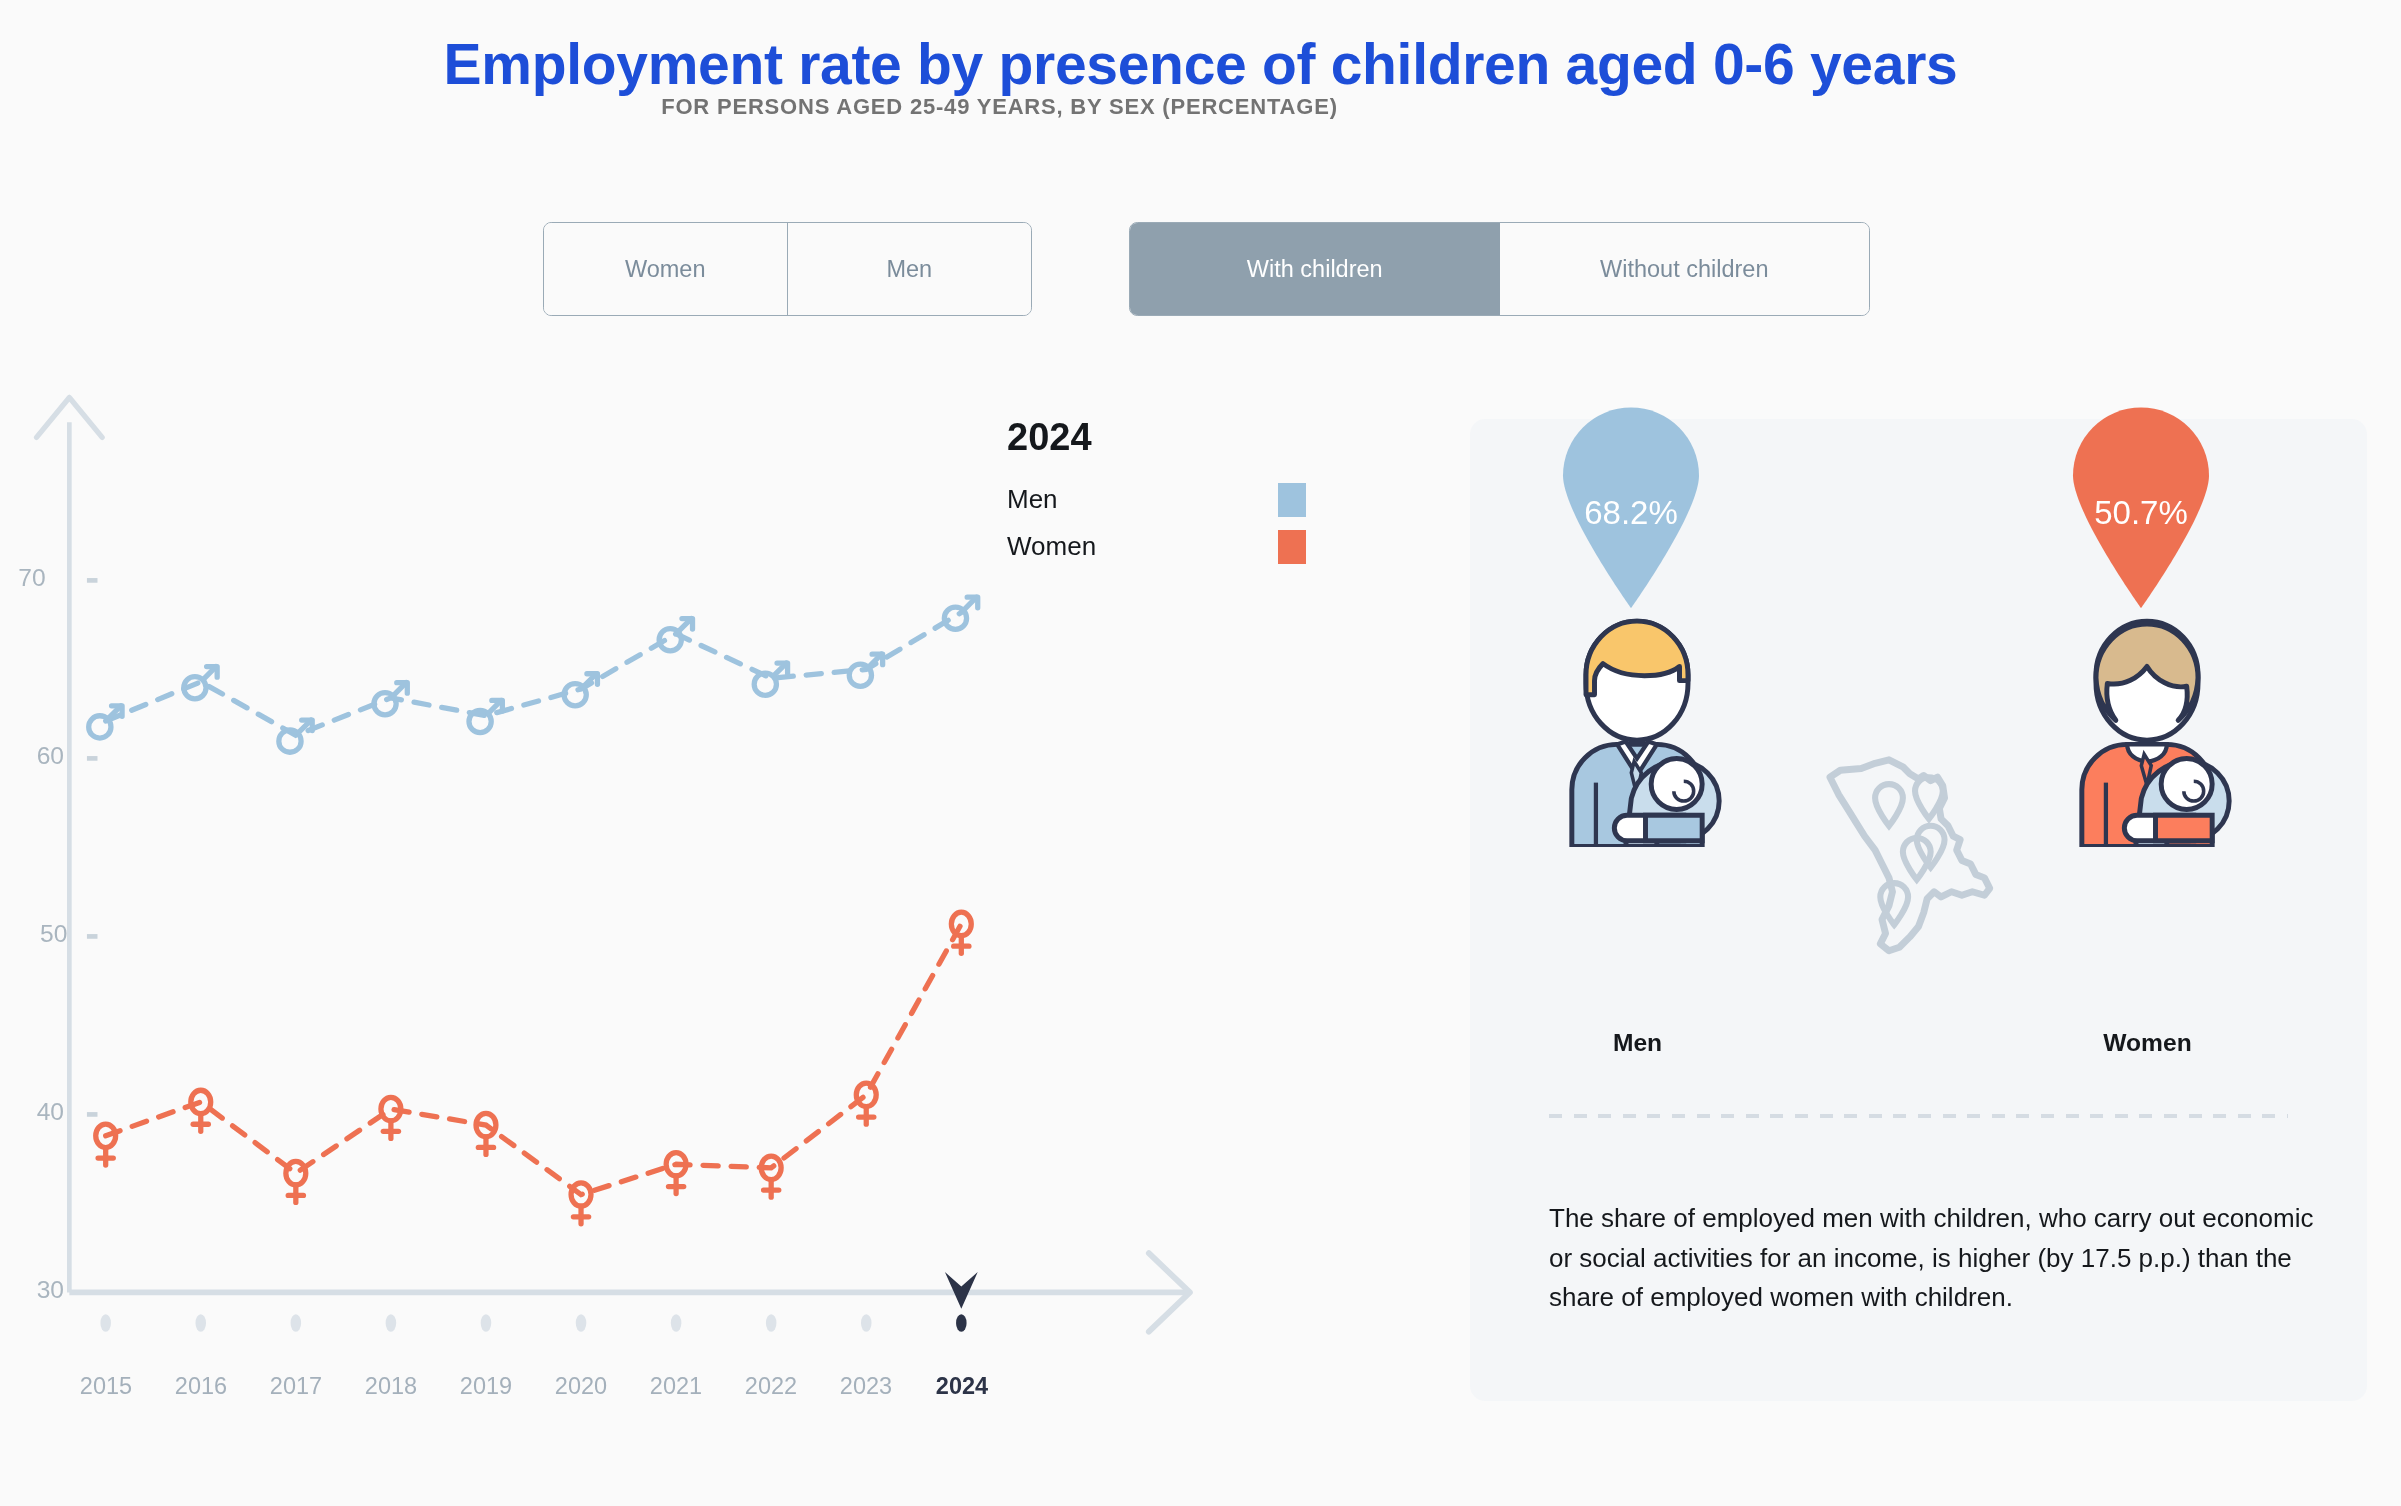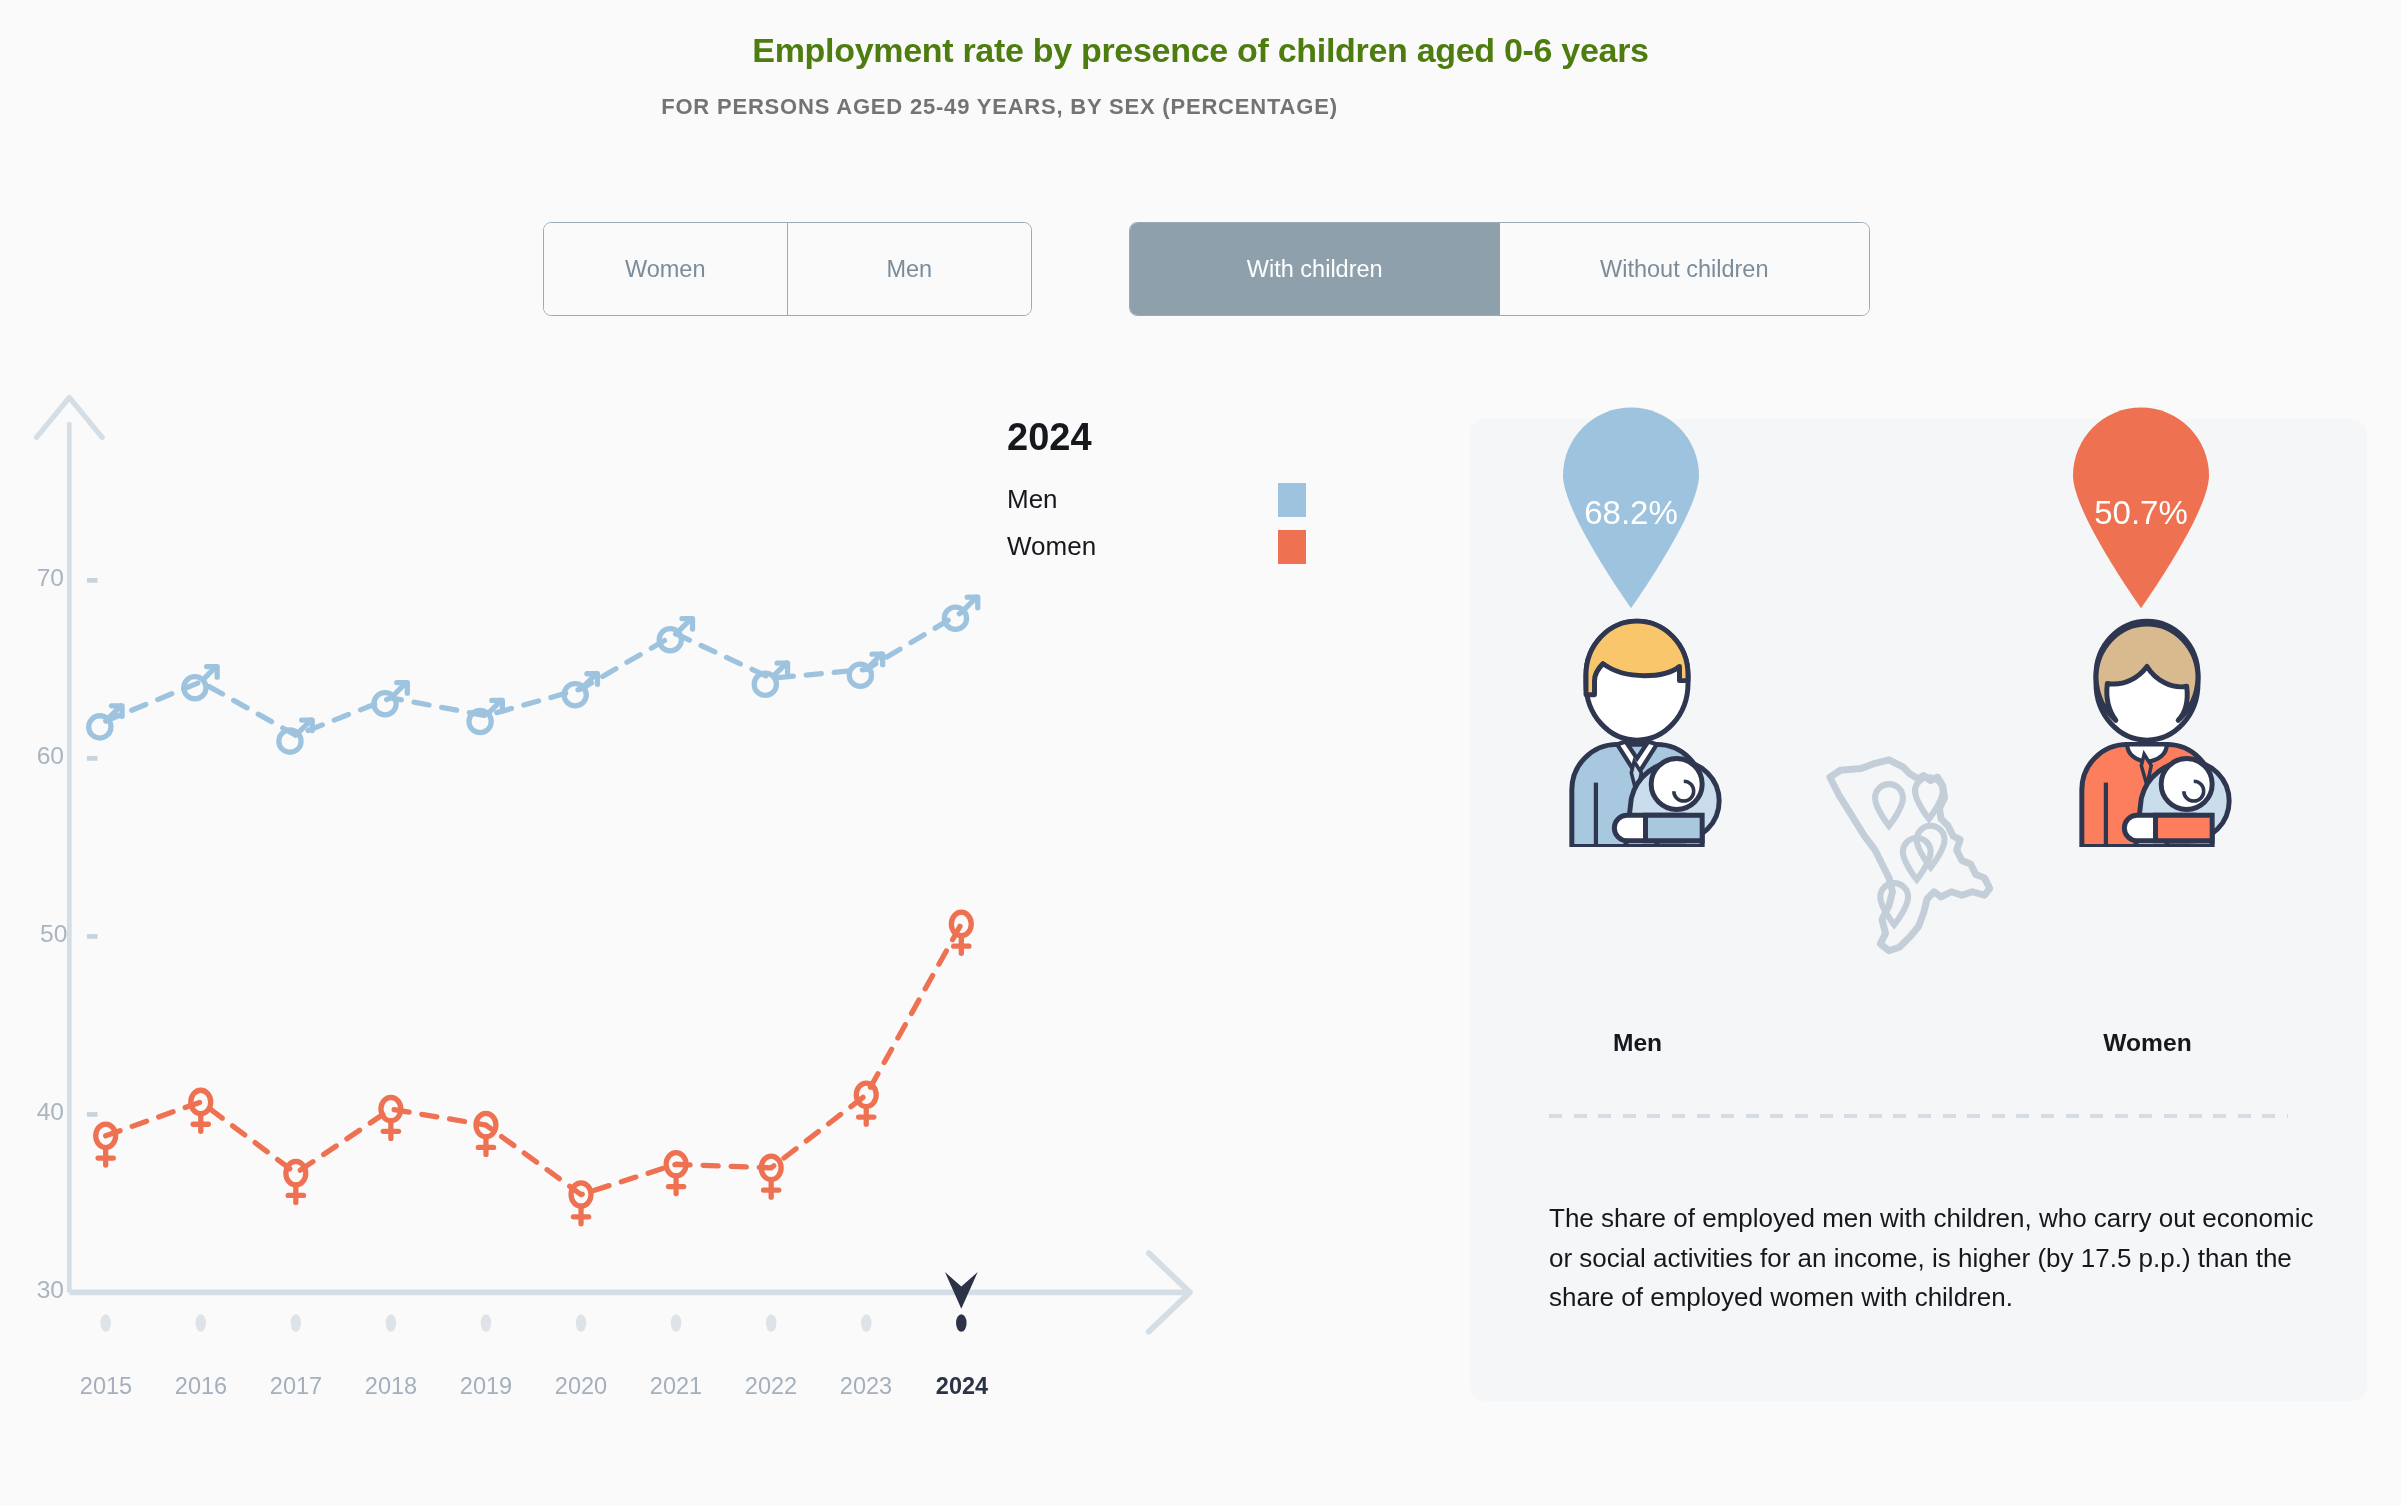--- a/index.html
+++ b/index.html
@@ -7,22 +7,22 @@
     width: 2401px; height: 1506px;
     background: #FAFAFA;
     font-family: "Liberation Sans", sans-serif;
     overflow: hidden;
   }
   .page { position: relative; width: 2401px; height: 1506px; background: #FAFAFA; }
 
   
   .title {
     position: absolute; left: 0; top: 30.5px; width: 2401px;
-    text-align: center; font-size: 34px; font-weight: bold;
-    color: #4d7c0f; letter-spacing: -0.3px;
+    text-align: center; font-size: 57px; font-weight: bold;
+    color: #1d4ed8; letter-spacing: -0.3px;
   }
   .subtitle {
     position: absolute; left: 0; top: 94px; width: 1999px;
     text-align: center; font-size: 22px; font-weight: 700;
     color: #737373; letter-spacing: 0.8px;
   }
 
   
   .toggle-group {
     position: absolute; display: flex;
@@ -237,21 +237,21 @@
           <line x1="1640" y1="936.2375" x2="1640" y2="966.2375" stroke="#EE7152" stroke-width="9" stroke-linecap="round"></line>
           <line x1="1627" y1="954.2375" x2="1653" y2="954.2375" stroke="#EE7152" stroke-width="9" stroke-linecap="round"></line>
         </g>
       </svg>
   </div>
   <div id="axis-labels">
       <div class="ytick-label" style="left: 0px; top: 1276px;">30</div>
       <div class="ytick-label" style="left: 0px; top: 1098px;">40</div>
       <div class="ytick-label" style="left: 0px; top: 920px; padding-left: 40px;">50</div>
       <div class="ytick-label" style="left: 0px; top: 742px;">60</div>
-      <div class="ytick-label" style="left: 0px; top: 564px;">70</div>
+      <div class="ytick-label" style="left: 0px; top: 564px; text-align: center;">70</div>
       <div class="xtick-label" style="left: 59px;">2015</div>
       <div class="xtick-label" style="left: 154px;">2016</div>
       <div class="xtick-label" style="left: 249px;">2017</div>
       <div class="xtick-label" style="left: 344px;">2018</div>
       <div class="xtick-label" style="left: 439px;">2019</div>
       <div class="xtick-label" style="left: 534px;">2020</div>
       <div class="xtick-label" style="left: 629px;">2021</div>
       <div class="xtick-label" style="left: 724px;">2022</div>
       <div class="xtick-label" style="left: 819px;">2023</div>
       <div class="xtick-label current" style="left: 915px;">2024</div>

